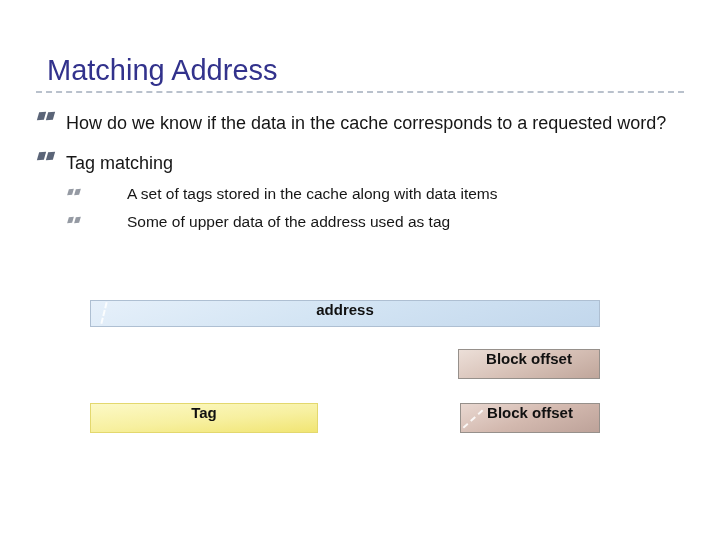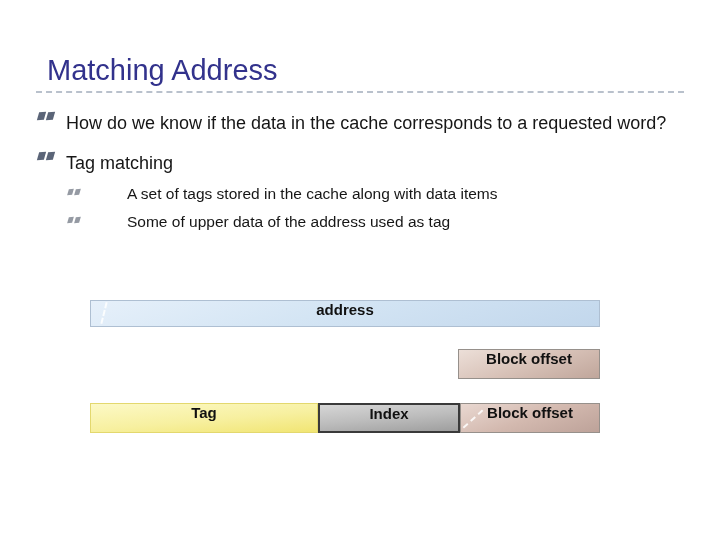--- a/index.html
+++ b/index.html
@@ -142,23 +142,20 @@
     <span>address</span>
   </div>
 
   <div class="cell block-offset-r2">
     <span>Block offset</span>
   </div>
 
   <div class="cell tag-cell">
     <span>Tag</span>
   </div>
-  <div class="cell index-cell">
-    <span>Index</span>
-  </div>
   <div class="cell block-offset-r3">
     <span>Block offset</span>
   </div>
 
   <div class="dash-mark dash-1"></div>
   <div class="dash-mark dash-2"></div>
   <div class="dash-mark dash-3"></div>
 
   <div class="footer-divider"></div>
   <div class="page-arrow"></div>

